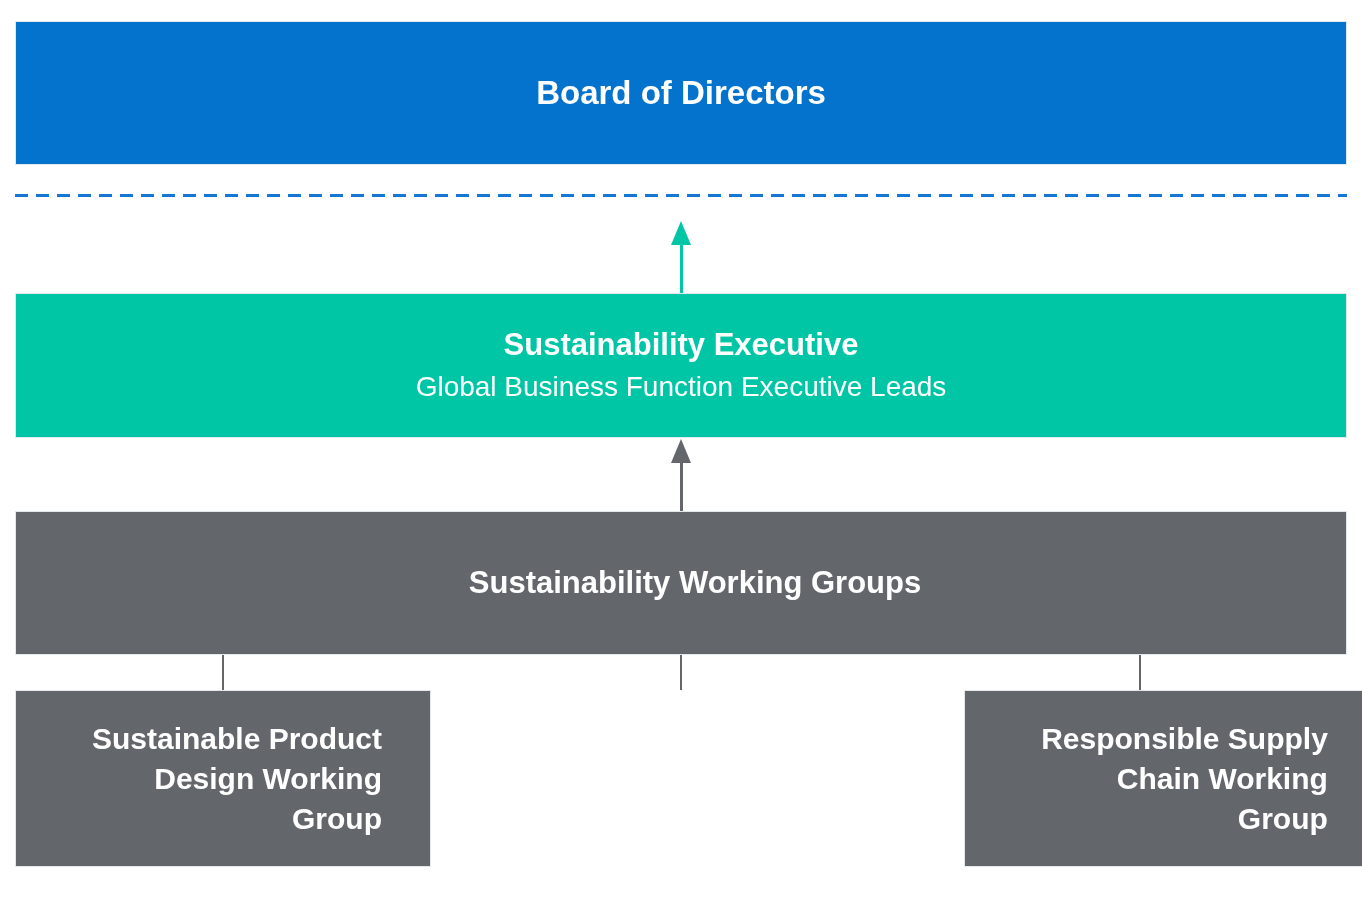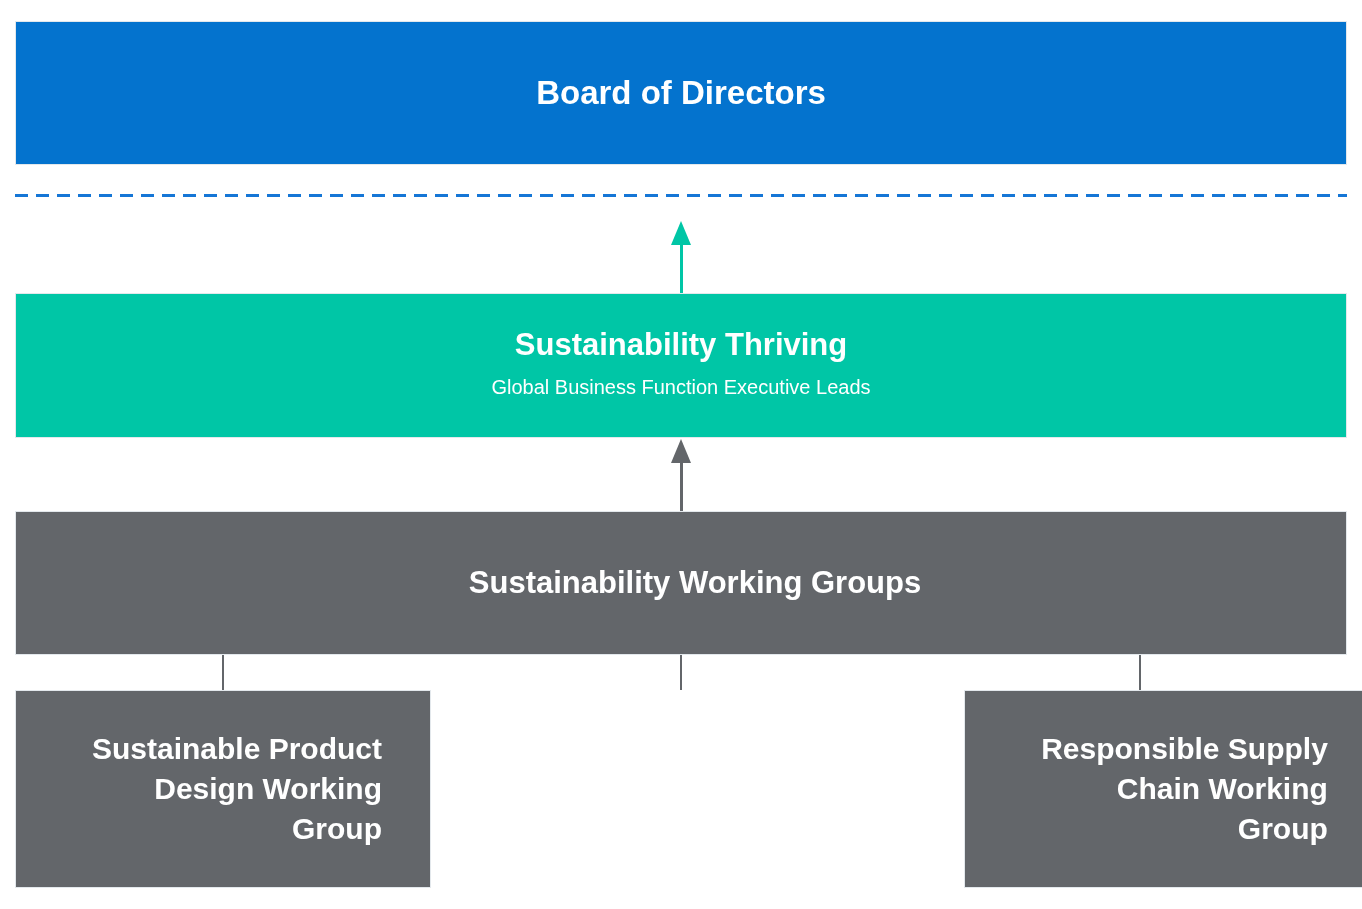--- a/index.html
+++ b/index.html
@@ -25,21 +25,21 @@
   .node-blue { background: #0473ce; }
   .node-teal { background: #00c6a6; }
   .node-gray { background: #63666a; padding-left: 28px; }
 
   .box-board { left: 15px; top: 21px; width: 1332px; height: 144px; }
   .box-committee { left: 15px; top: 293px; width: 1332px; height: 145px; }
   .box-working { left: 15px; top: 511px; width: 1332px; height: 144px; }
 
   .title-xl { font-size: 33px; font-weight: bold; line-height: 1.1; }
   .title-lg { font-size: 31px; font-weight: bold; line-height: 42px; }
-  .subtitle { font-size: 20px; font-weight: normal; line-height: 42px; }
+  .subtitle { font-size: 28px; font-weight: normal; line-height: 42px; }
 
   .dashed-line {
     position: absolute;
     left: 15px; top: 194px;
     width: 1332px; height: 3px;
     background: repeating-linear-gradient(to right, #1576d6 0px, #1576d6 13px, transparent 13px, transparent 21px);
   }
 
   .arrow-line {
     position: absolute;
@@ -61,21 +61,21 @@
     top: 655px;
     width: 2px; height: 35px;
     background: #63666a;
   }
   .connector-1 { left: 222px; }
   .connector-2 { left: 680px; }
   .connector-3 { left: 1139px; }
 
   .sub-box {
     top: 690px;
-    height: 198px;
+    height: 177px;
     font-size: 30px;
     font-weight: bold;
     line-height: 40px;
     white-space: pre-line;
   }
   .sub-box-1 { left: 15px;  width: 416px; }
   .sub-box-2 { left: 476px; width: 411px; }
   .sub-box-3 { left: 964px; width: 413px; }
 </style>
 </head>
@@ -86,21 +86,21 @@
   <div class="node node-blue box-board">
     <div class="title-xl">Board of Directors</div>
   </div>
 
   <div class="dashed-line"></div>
 
   <div class="arrow-line arrow-teal-line"></div>
   <div class="arrow-head arrow-teal-head"></div>
 
   <div class="node node-teal box-committee">
-    <div class="title-lg">Sustainability Thriving</div>
+    <div class="title-lg">Sustainability Executive</div>
     <div class="subtitle">Global Business Function Executive Leads</div>
   </div>
 
   <div class="arrow-line arrow-gray-line"></div>
   <div class="arrow-head arrow-gray-head"></div>
 
   <div class="node node-gray box-working">
     <div class="title-lg">Sustainability Working Groups</div>
   </div>
 

